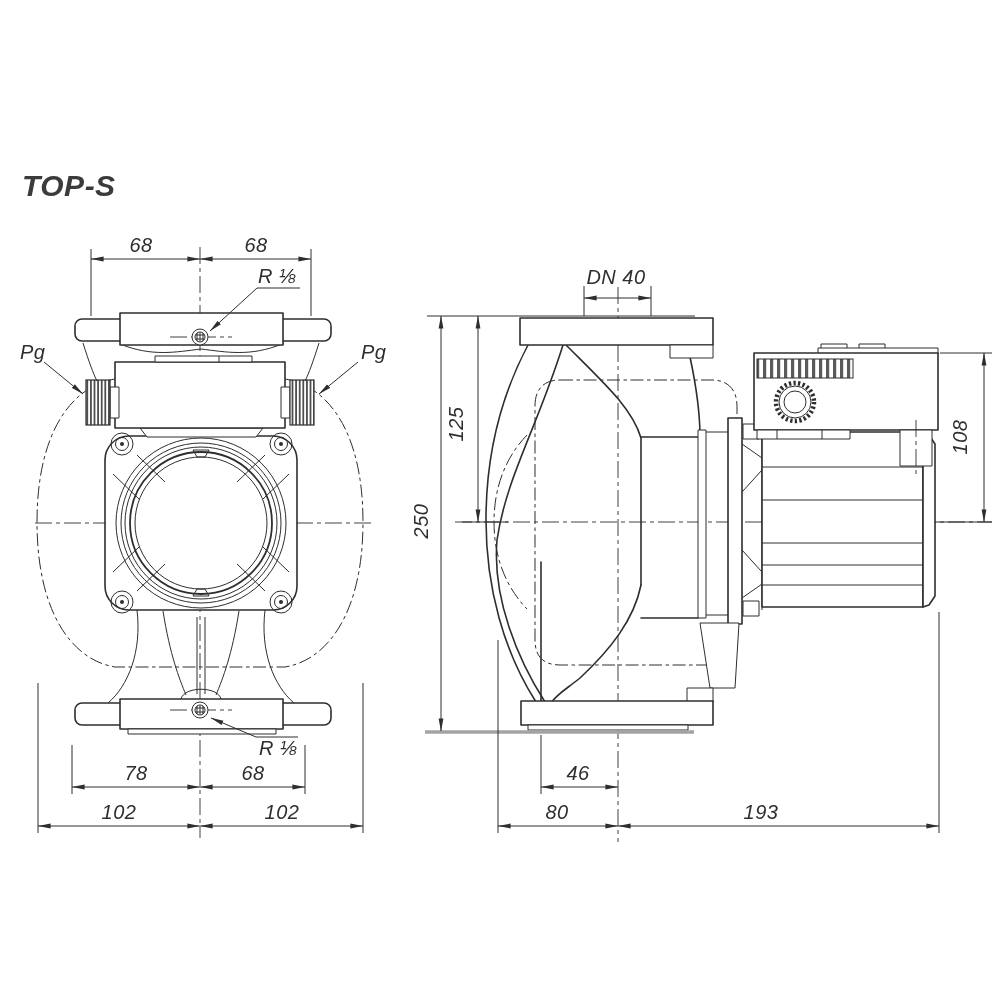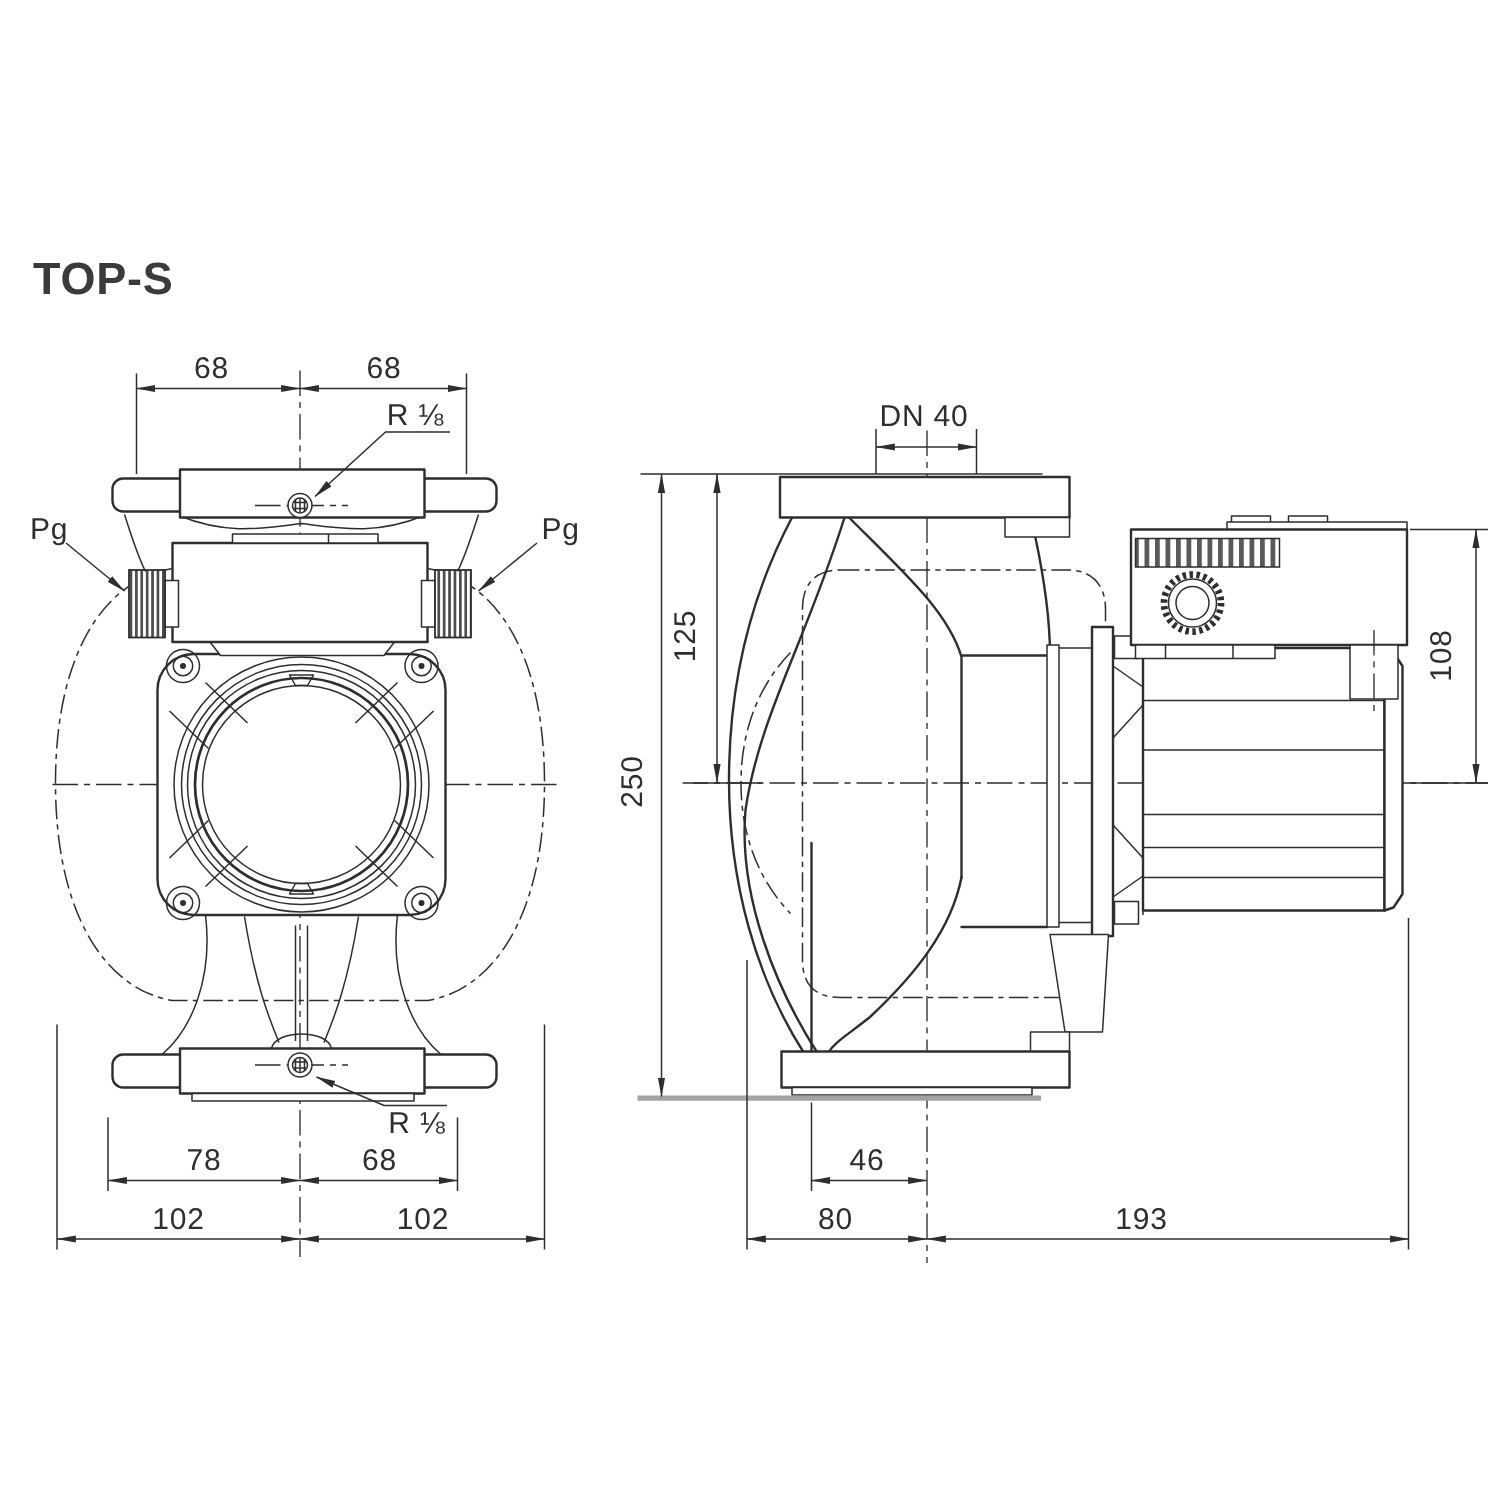--- a/index.html
+++ b/index.html
@@ -1,17 +1,17 @@
 <!DOCTYPE html>
 <html><head>
 <meta charset="utf-8">
 <style>
   html,body{margin:0;padding:0;background:#fff;}
   #stage{position:relative;width:1000px;height:1000px;background:#fff;overflow:hidden;
-         font-family:"Liberation Sans", sans-serif;}
+         font-family:"Liberation Sans", sans-serif;font-style:italic;}
   svg{position:absolute;left:0;top:0;}
   .ln{fill:none;stroke:#2e2e2e;stroke-width:1.6;stroke-linejoin:round;stroke-linecap:round;}
   .tn{fill:none;stroke:#2e2e2e;stroke-width:1;stroke-linejoin:round;}
   .wf{fill:#ffffff;stroke:#2e2e2e;stroke-width:1.6;stroke-linejoin:round;}
   .wt{fill:#ffffff;stroke:#2e2e2e;stroke-width:1;stroke-linejoin:round;}
   .dim{fill:none;stroke:#2e2e2e;stroke-width:1;}
   .cl{fill:none;stroke:#2e2e2e;stroke-width:0.9;stroke-dasharray:17 4 4 4;}
   .ph{fill:none;stroke:#2e2e2e;stroke-width:1;stroke-dasharray:13 3.5 3.5 3.5;}
   .dtx{font-size:20px;fill:#2e2e2e;letter-spacing:0.5px;}
   .mid{text-anchor:middle;}

